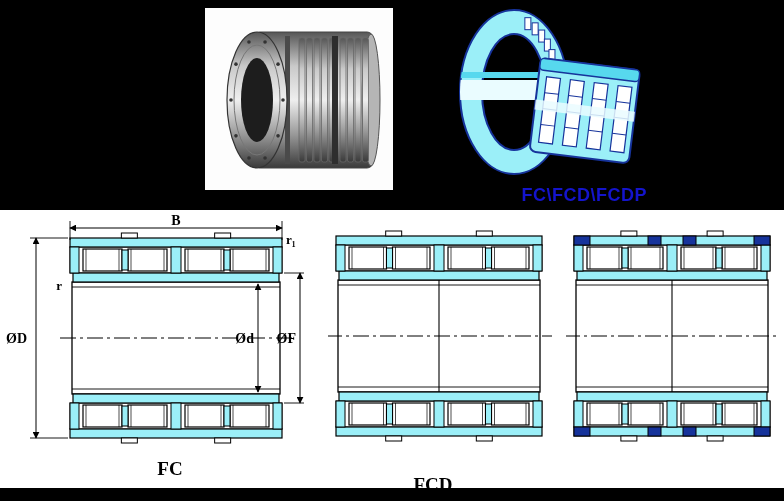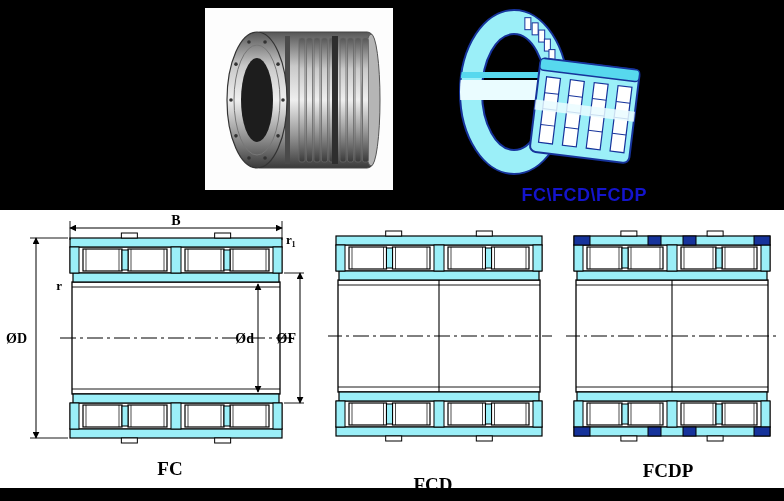--- a/index.html
+++ b/index.html
@@ -291,14 +291,13 @@
         <rect x="54.88" y="206" width="16" height="5" fill="#fff" stroke="#000000" stroke-width="1"></rect>
         <rect x="141.12" y="206" width="16" height="5" fill="#fff" stroke="#000000" stroke-width="1"></rect>
         <rect x="8" y="197" width="16" height="9" fill="#16339B" stroke="#000000" stroke-width="1"></rect>
         <rect x="188" y="197" width="16" height="9" fill="#16339B" stroke="#000000" stroke-width="1"></rect>
         <rect x="82" y="197" width="13" height="9" fill="#16339B" stroke="#000000" stroke-width="1"></rect>
         <rect x="117" y="197" width="13" height="9" fill="#16339B" stroke="#000000" stroke-width="1"></rect>
       </g>
     </svg>
   <div class="diagram-label" id="label-fc">FC</div>
   <div class="diagram-label" id="label-fcd">FCD</div>
-  <div class="diagram-label" id="label-fcdp">FCDP</div>
 </div>
 
 </body></html>

